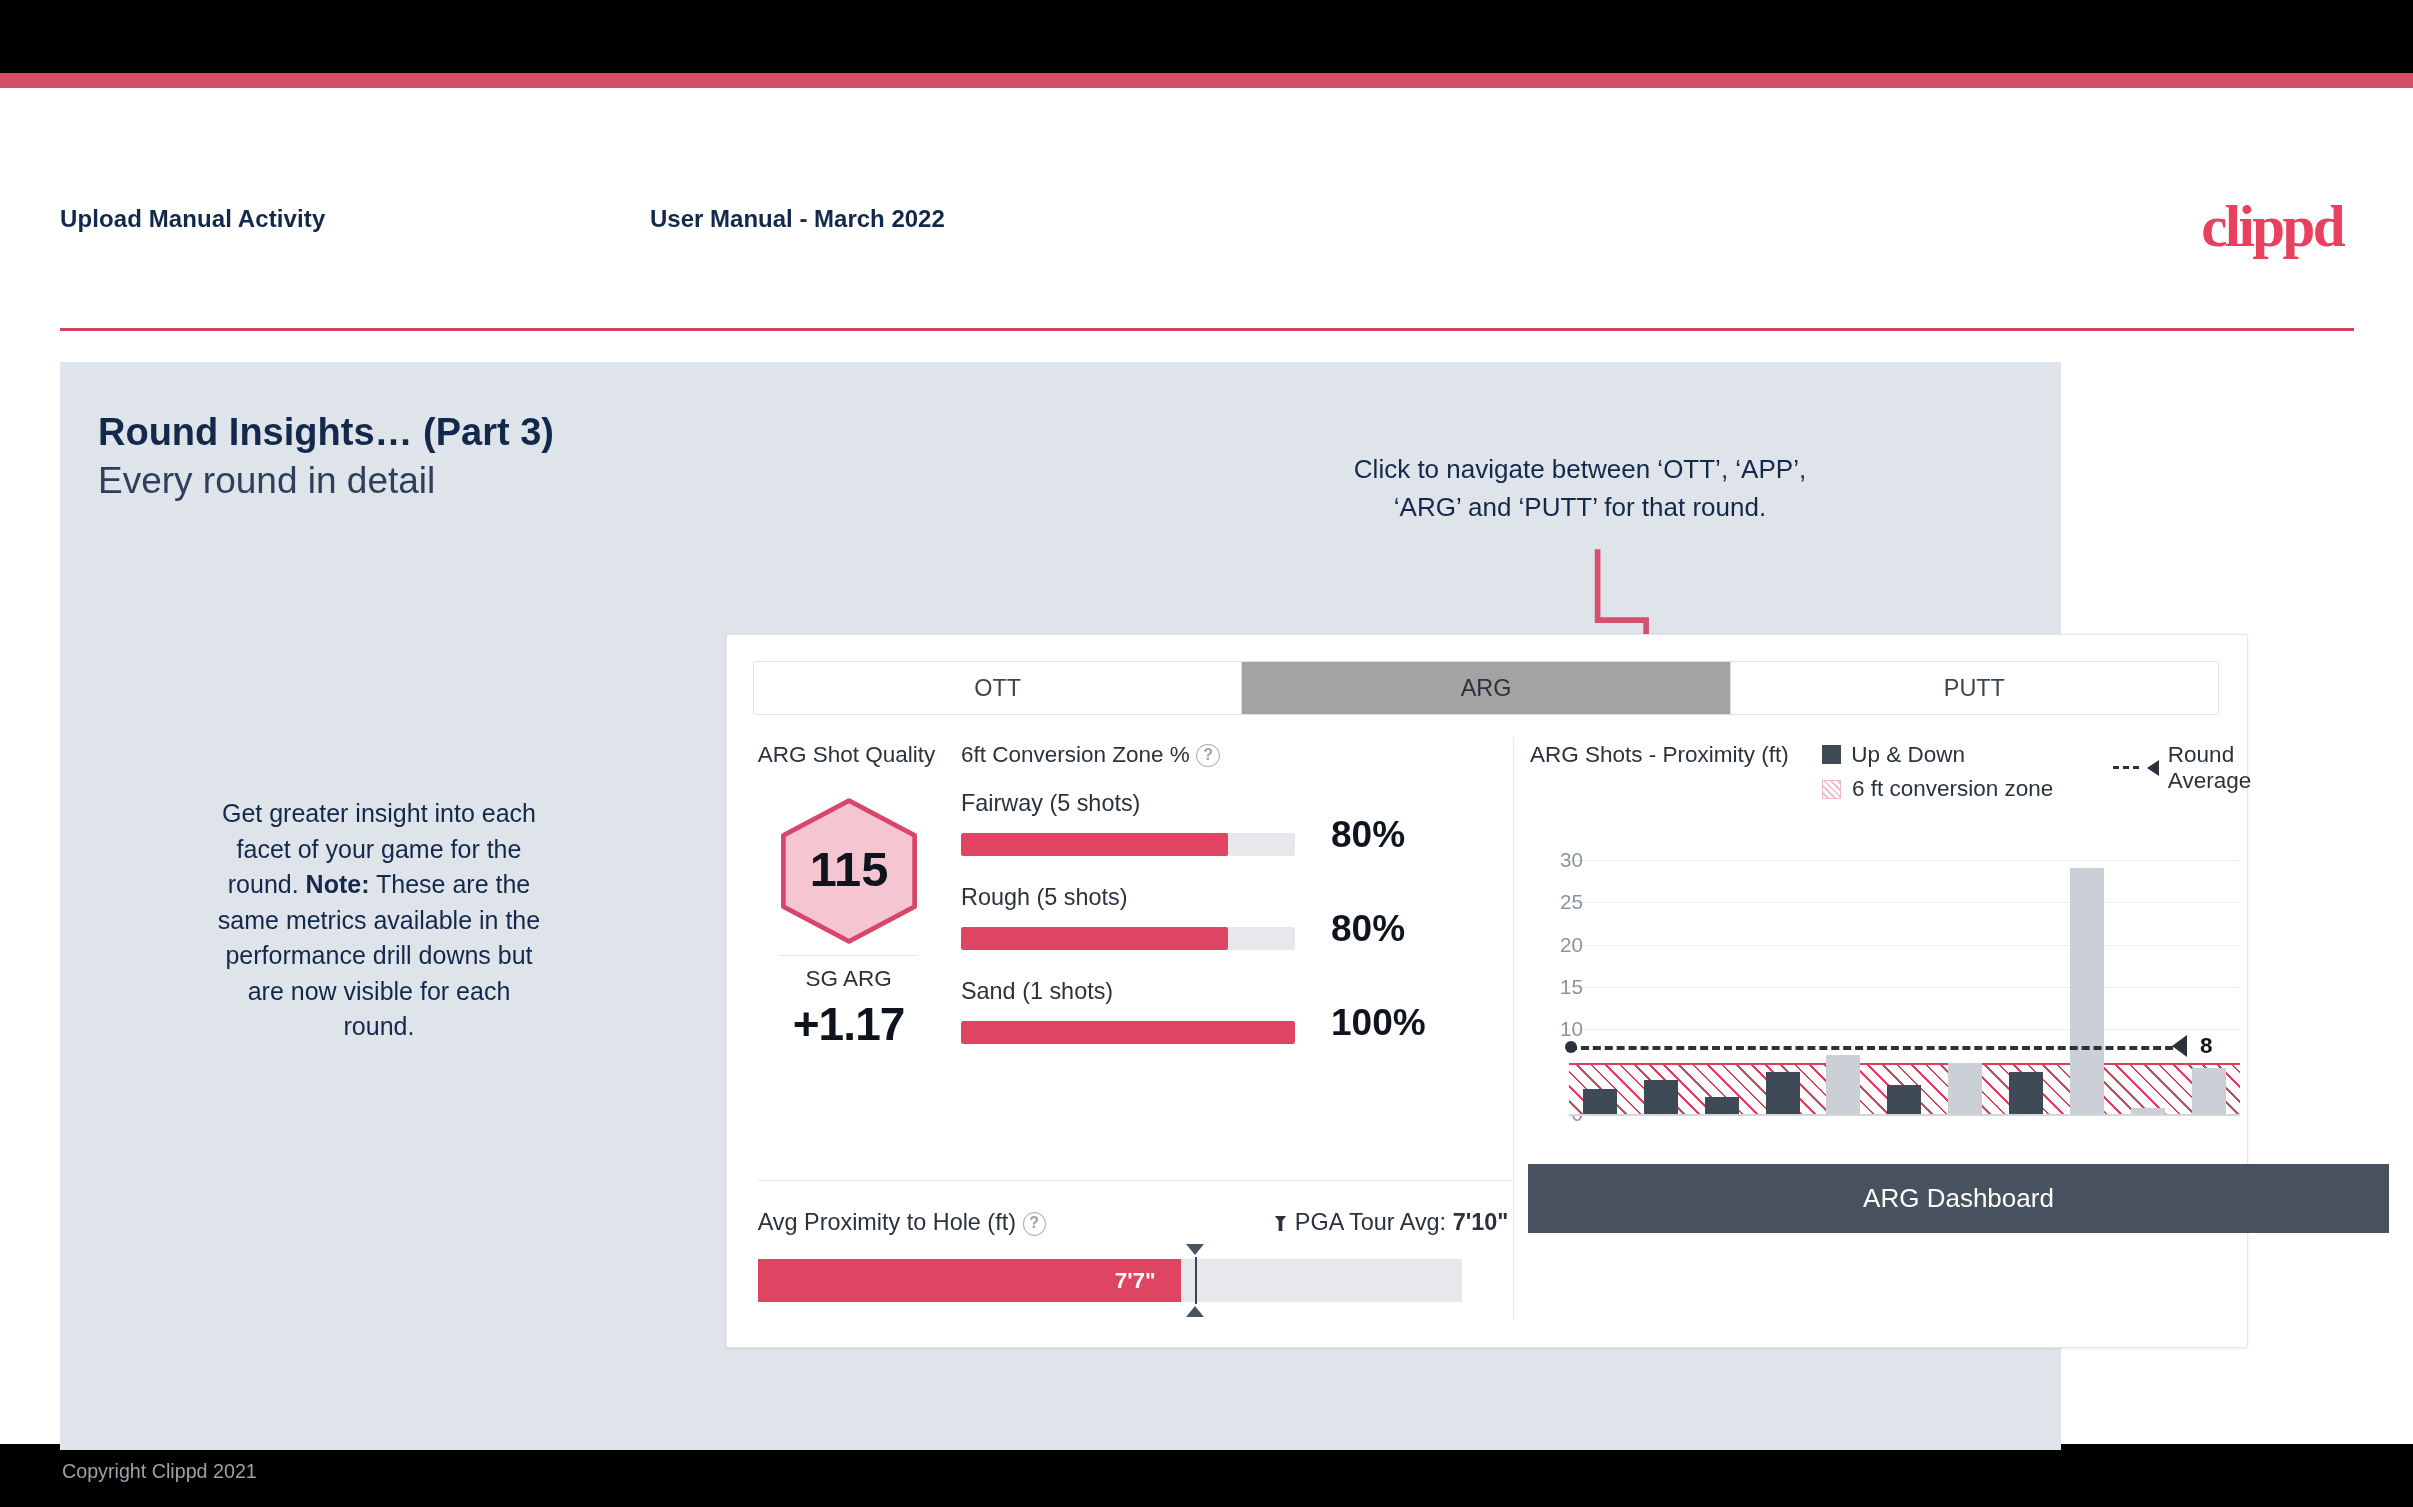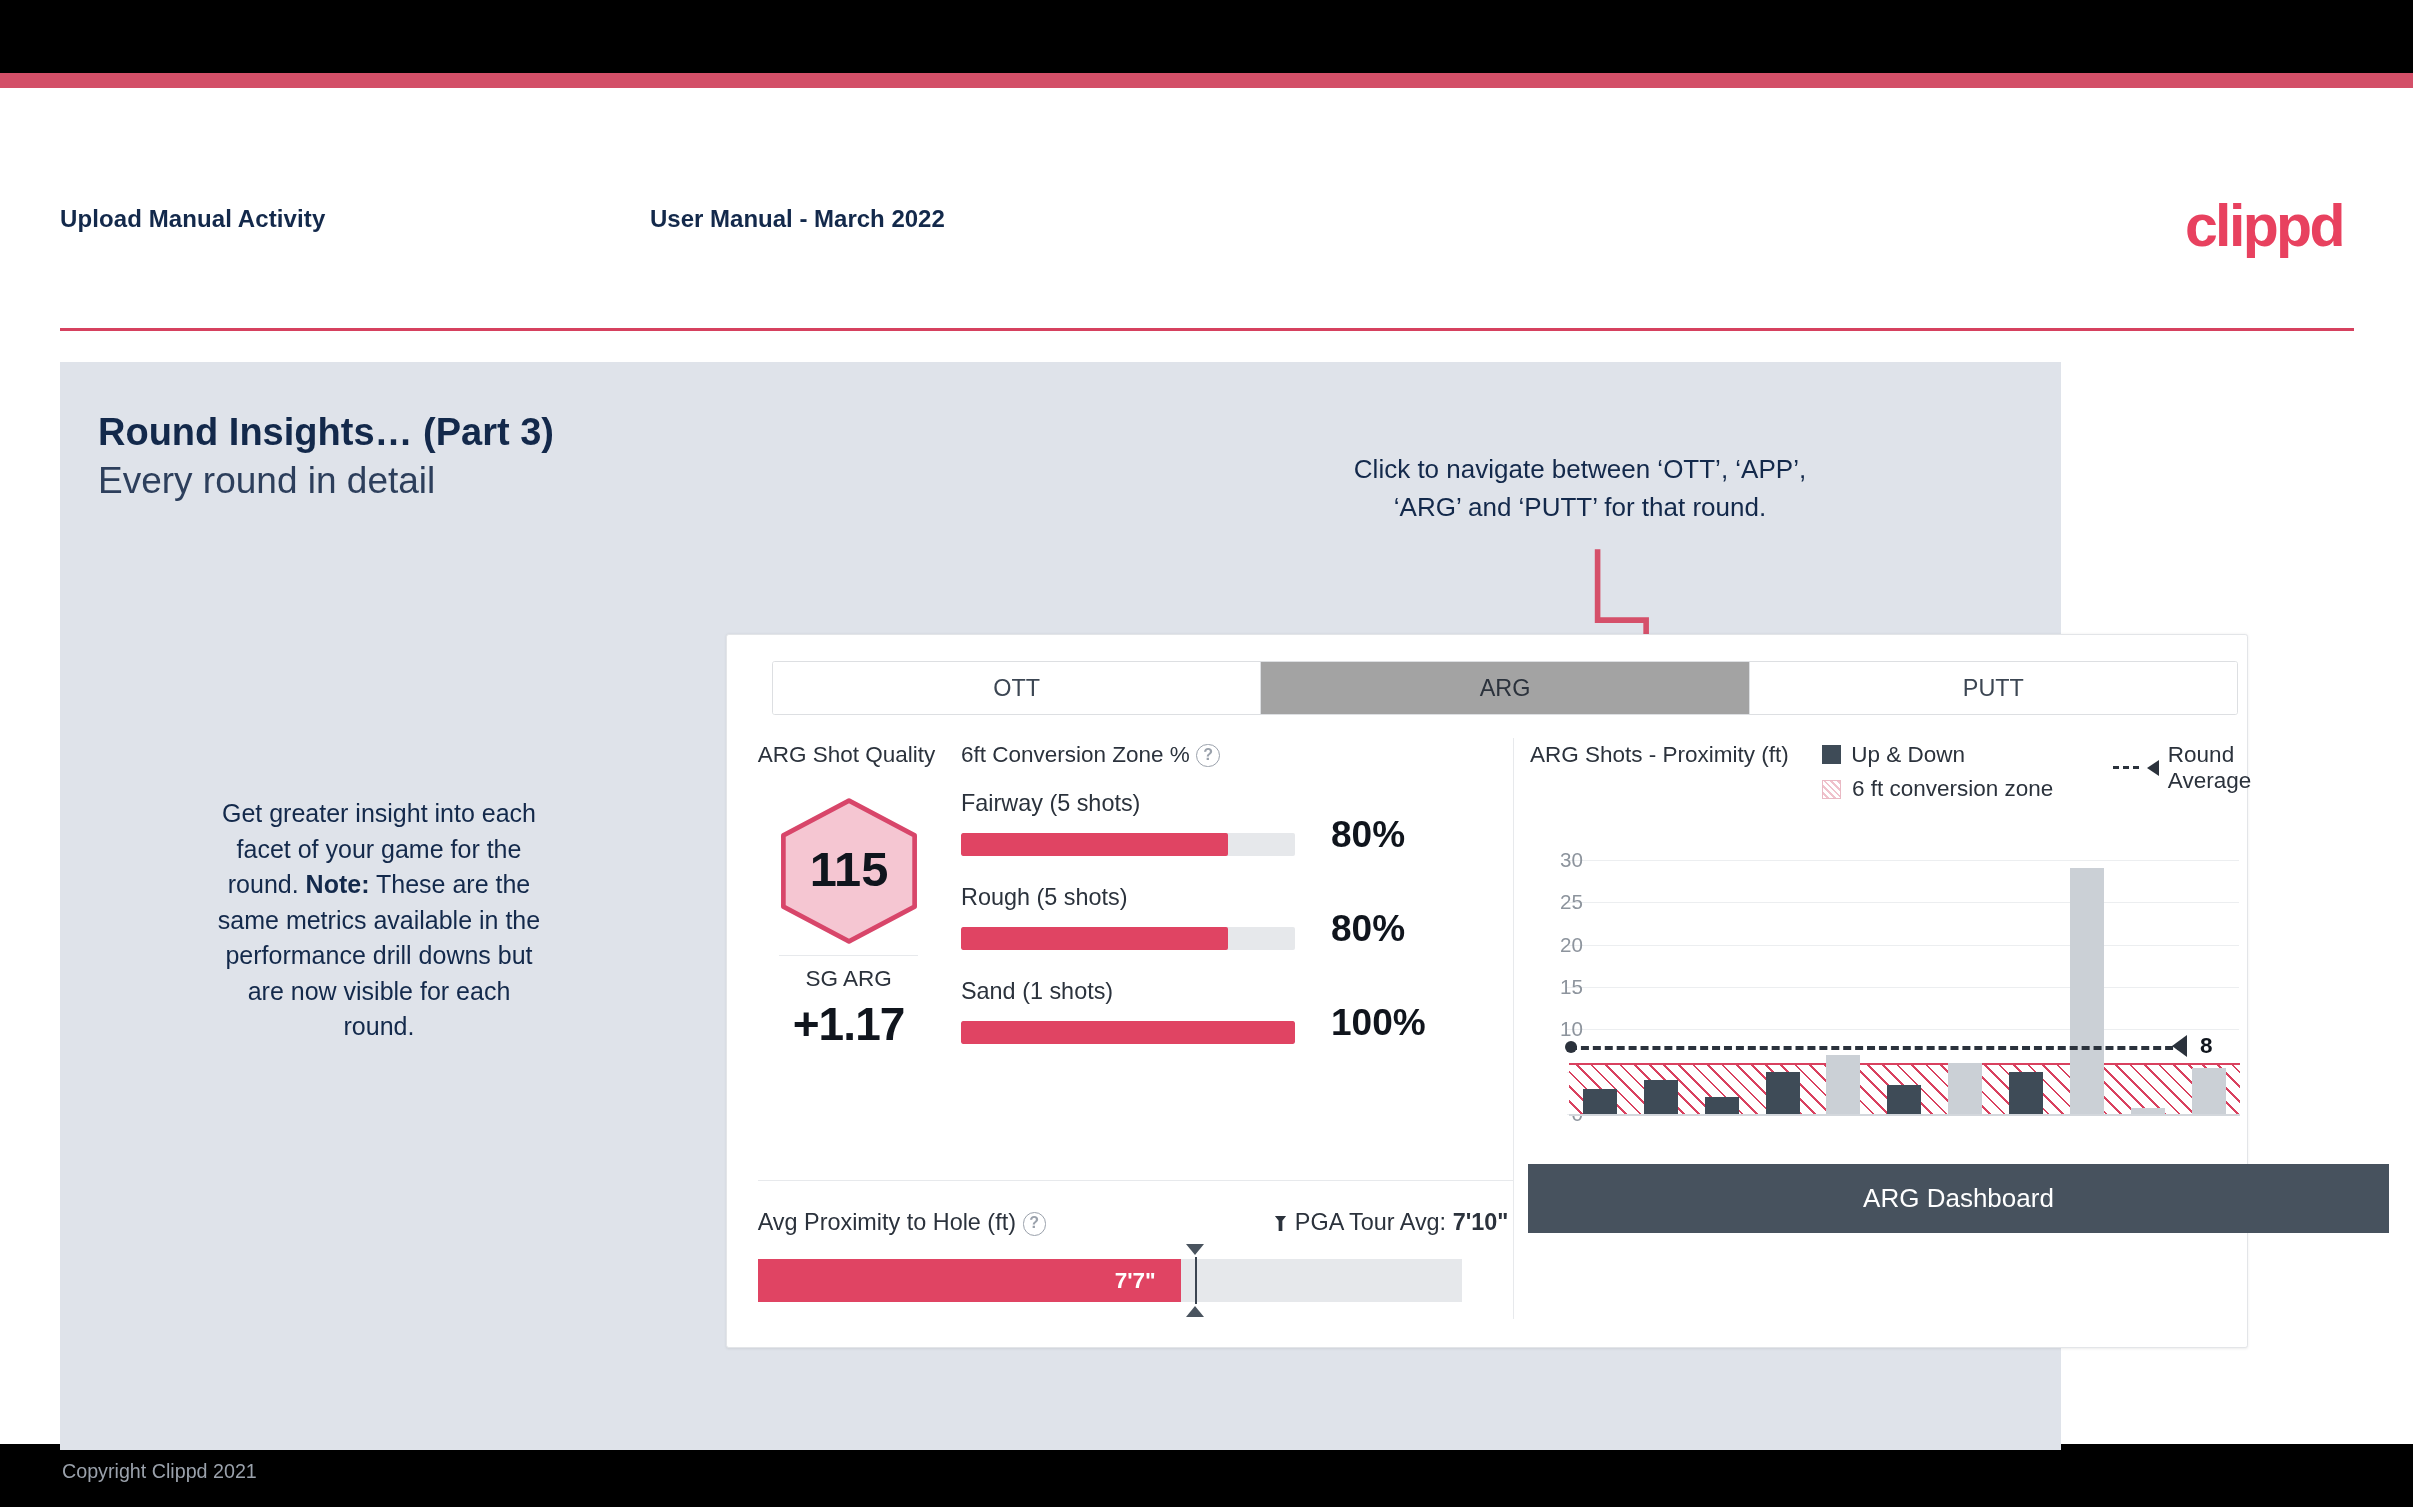--- a/index.html
+++ b/index.html
@@ -22,21 +22,21 @@
   
   .slide-header { position:absolute; left:0; top:0; width:2413px; height:148px; }
   .hdr-left  { position:absolute; left:60px; top:131px; transform:translateY(-50%);
                font-size:24px; font-weight:600; color:#13294b; letter-spacing:0.1px;}
   .hdr-mid   { position:absolute; left:650px; top:131px; transform:translateY(-50%);
                font-size:24px; font-weight:600; color:#13294b; }
   .hdr-rule  { position:absolute; left:60px; top:240px; width:2294px; height:2.8px; background:#d6415f; }
 
   .logo { position:absolute; right:70px; top:138px; transform:translateY(-50%);
           font-size:59px; font-weight:800; color:#e8415f; letter-spacing:-2.6px;
-          font-family:Liberation Sans, sans-serif; }
+          font-family:Liberation Serif, serif; }
 
   
   .panel { position:absolute; left:60px; top:274px; width:2001px; height:1088px; background:#dfe3ea; }
 
   .title-main { position:absolute; left:98px; top:323px; font-size:38px; font-weight:700; color:#13294b; }
   .title-sub  { position:absolute; left:98px; top:372px; font-size:37px; font-weight:400; color:#2d3f5c; }
 
   
   .callout { position:absolute; left:1306px; top:363px; width:548px; text-align:center;
              font-size:26px; line-height:1.45; color:#13294b; font-weight:500; }
@@ -49,21 +49,21 @@
            font-size:25px; line-height:1.42; color:#13294b; }
   .blurb b { font-weight:700; }
 
   
   .card { position:absolute; left:726px; top:546px; width:1522px; height:714px;
           background:#ffffff; border:0.9px solid #e3e5e8; border-radius:2.8px;
           box-shadow:0 0.9px 2.8px rgba(0,0,0,.08); }
 
   
   .tabs { position:absolute; left:26px; top:26px; width:1466px; height:54px;
-          display:flex; border:0.9px solid #dddfe2; border-radius:2.8px; overflow:hidden; background:#fff;margin-left:19px; }
+          display:flex; border:0.9px solid #dddfe2; border-radius:2.8px; overflow:hidden; background:#fff; }
   .tab { flex:1; display:flex; align-items:center; justify-content:center;
          font-size:23.4px; color:#3c4653; border-right:0.9px solid #dddfe2; background:#fff; }
   .tab:last-child { border-right:none; }
   .tab.active { background:#a3a3a3; color:#2b323c; }
 
   
   .content { position:absolute; left:26px; top:103px; width:1466px; height:581px; display:flex; }
   .left-col  { width:760px; position:relative; }
   .divider-v { position:absolute; left:760px; top:0; width:0.9px; height:581px; background:#e7e9ec; }
   .right-col { position:absolute; left:775px; top:0; width:712px; height:581px; }

